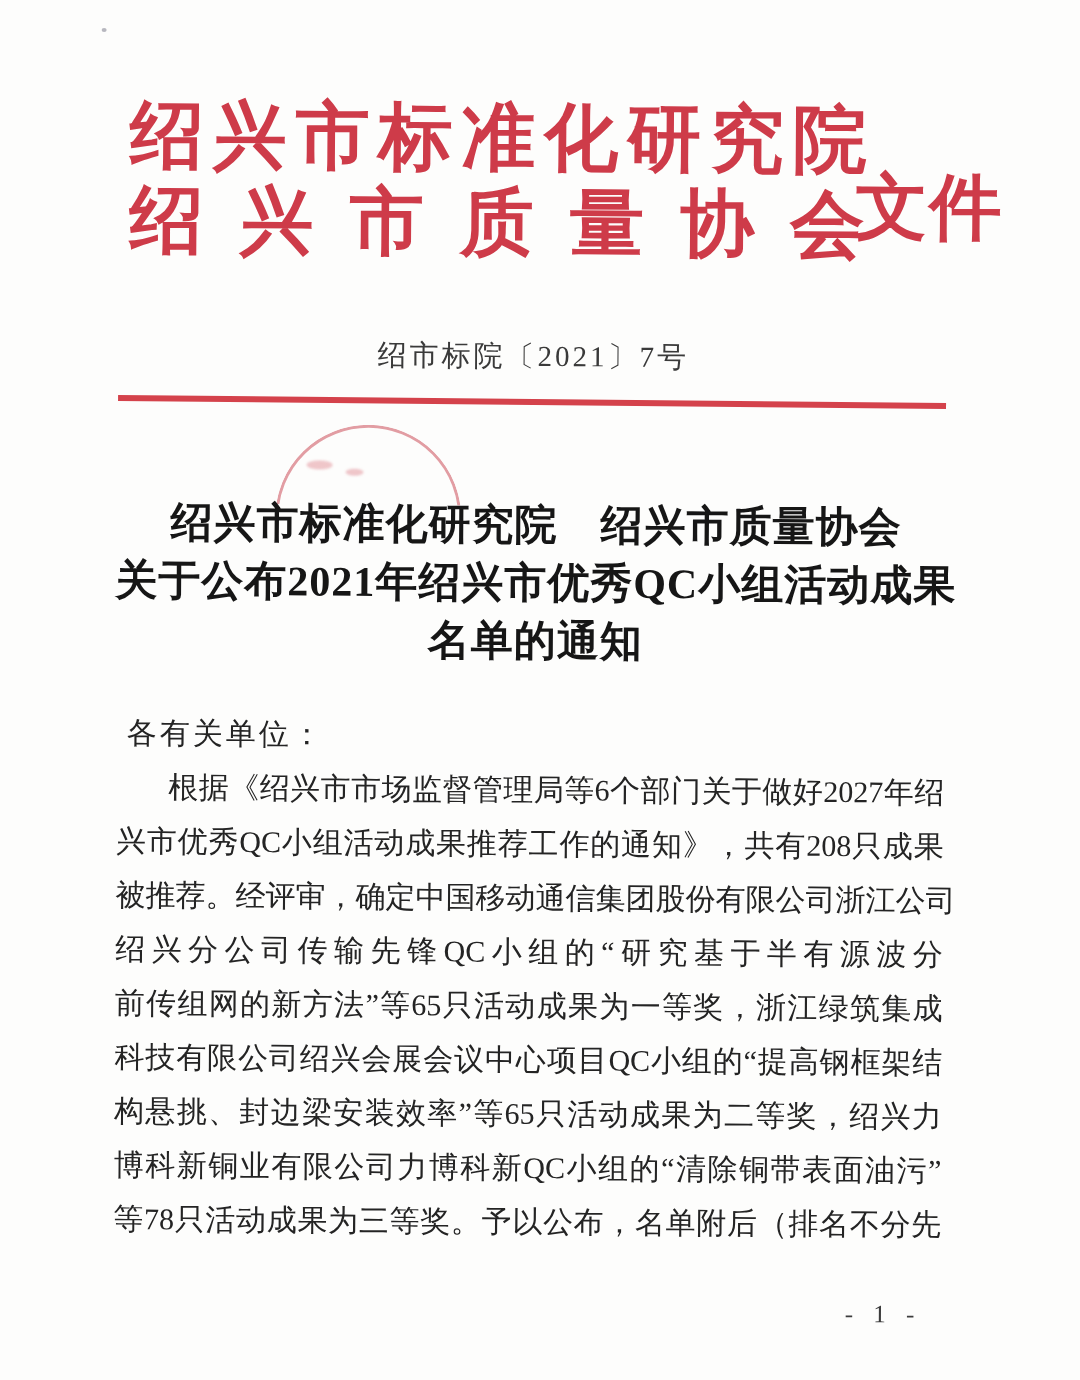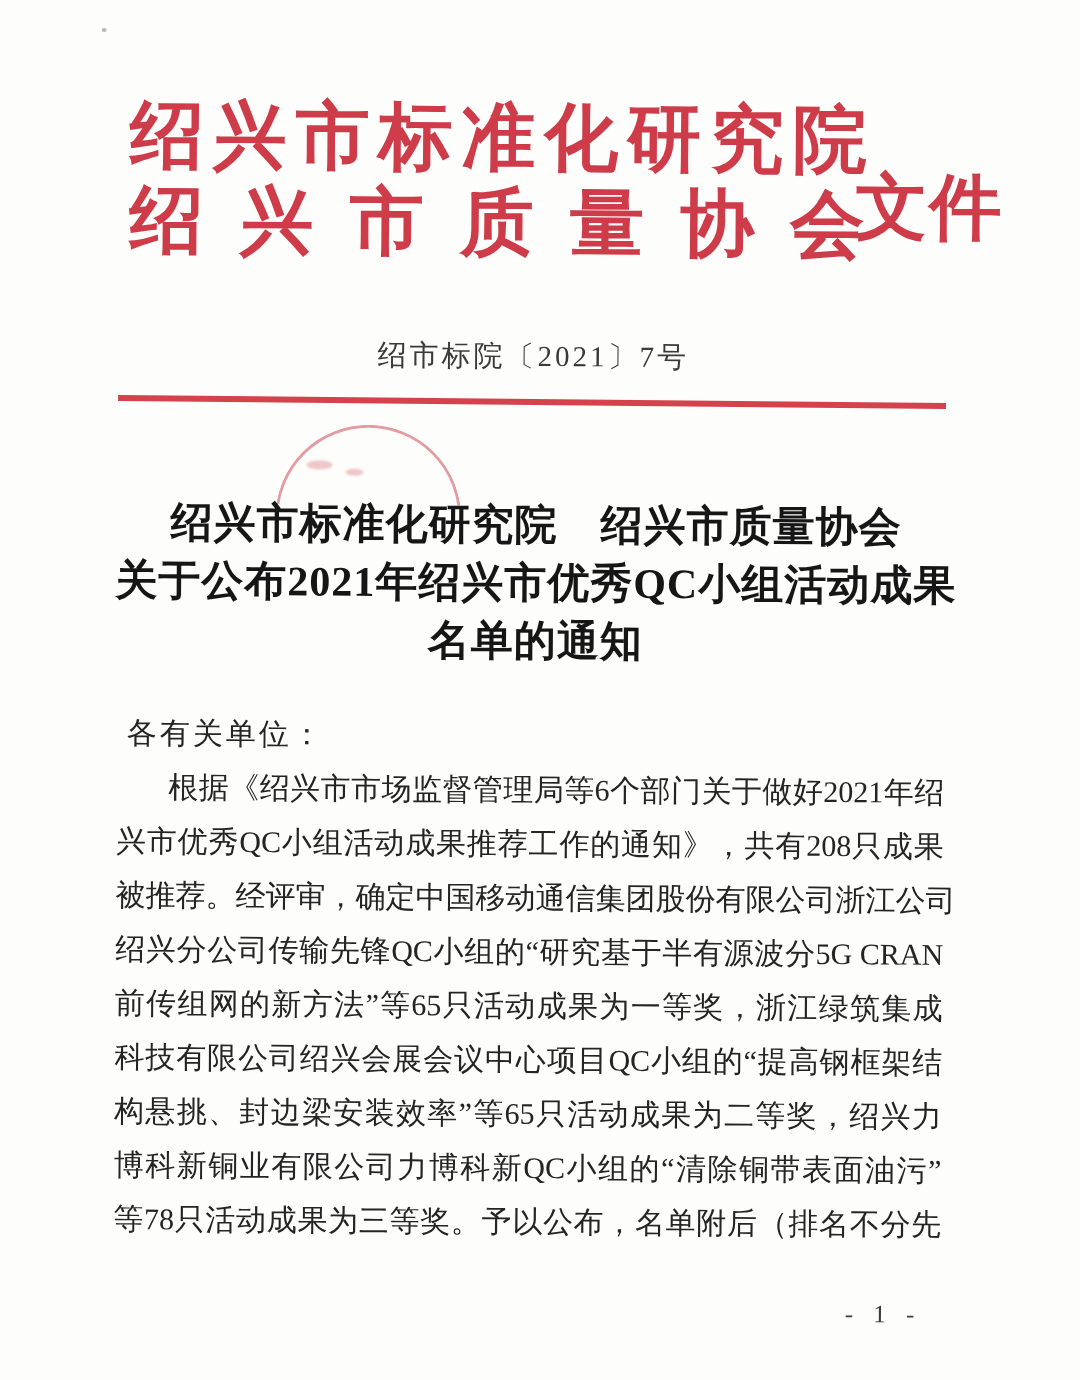--- a/index.html
+++ b/index.html
@@ -177,24 +177,24 @@
 
     <div class="title-block">
       <div>绍兴市标准化研究院　绍兴市质量协会</div>
       <div>关于公布2021年绍兴市优秀QC小组活动成果</div>
       <div>名单的通知</div>
     </div>
 
     <div class="salutation">各有关单位：</div>
 
     <div class="body-block">
-      <div class="body-line indent"><span>根</span><span>据</span><span>《</span><span>绍</span><span>兴</span><span>市</span><span>市</span><span>场</span><span>监</span><span>督</span><span>管</span><span>理</span><span>局</span><span>等</span><span>6</span><span>个</span><span>部</span><span>门</span><span>关</span><span>于</span><span>做</span><span>好</span><span>2021</span><span>年</span><span>绍</span></div>
+      <div class="body-line indent"><span>根</span><span>据</span><span>《</span><span>绍</span><span>兴</span><span>市</span><span>市</span><span>场</span><span>监</span><span>督</span><span>管</span><span>理</span><span>局</span><span>等</span><span>6</span><span>个</span><span>部</span><span>门</span><span>关</span><span>于</span><span>做</span><span>好</span><span>2027</span><span>年</span><span>绍</span></div>
       <div class="body-line"><span>兴</span><span>市</span><span>优</span><span>秀</span><span>QC</span><span>小</span><span>组</span><span>活</span><span>动</span><span>成</span><span>果</span><span>推</span><span>荐</span><span>工</span><span>作</span><span>的</span><span>通</span><span>知</span><span>》</span><span>，</span><span>共</span><span>有</span><span>208</span><span>只</span><span>成</span><span>果</span></div>
       <div class="body-line"><span>被</span><span>推</span><span>荐</span><span>。</span><span>经</span><span>评</span><span>审</span><span>，</span><span>确</span><span>定</span><span>中</span><span>国</span><span>移</span><span>动</span><span>通</span><span>信</span><span>集</span><span>团</span><span>股</span><span>份</span><span>有</span><span>限</span><span>公</span><span>司</span><span>浙</span><span>江</span><span>公</span><span>司</span></div>
-      <div class="body-line"><span>绍</span><span>兴</span><span>分</span><span>公</span><span>司</span><span>传</span><span>输</span><span>先</span><span>锋</span><span>QC</span><span>小</span><span>组</span><span>的</span><span>“</span><span>研</span><span>究</span><span>基</span><span>于</span><span>半</span><span>有</span><span>源</span><span>波</span><span>分</span><span>5G CRAN</span></div>
+      <div class="body-line"><span>绍</span><span>兴</span><span>分</span><span>公</span><span>司</span><span>传</span><span>输</span><span>先</span><span>锋</span><span>QC</span><span>小</span><span>组</span><span>的</span><span>“</span><span>研</span><span>究</span><span>基</span><span>于</span><span>半</span><span>有</span><span>源</span><span>波</span><span>分</span></div>
       <div class="body-line"><span>前</span><span>传</span><span>组</span><span>网</span><span>的</span><span>新</span><span>方</span><span>法</span><span>”</span><span>等</span><span>65</span><span>只</span><span>活</span><span>动</span><span>成</span><span>果</span><span>为</span><span>一</span><span>等</span><span>奖</span><span>，</span><span>浙</span><span>江</span><span>绿</span><span>筑</span><span>集</span><span>成</span></div>
       <div class="body-line"><span>科</span><span>技</span><span>有</span><span>限</span><span>公</span><span>司</span><span>绍</span><span>兴</span><span>会</span><span>展</span><span>会</span><span>议</span><span>中</span><span>心</span><span>项</span><span>目</span><span>QC</span><span>小</span><span>组</span><span>的</span><span>“</span><span>提</span><span>高</span><span>钢</span><span>框</span><span>架</span><span>结</span></div>
       <div class="body-line"><span>构</span><span>悬</span><span>挑</span><span>、</span><span>封</span><span>边</span><span>梁</span><span>安</span><span>装</span><span>效</span><span>率</span><span>”</span><span>等</span><span>65</span><span>只</span><span>活</span><span>动</span><span>成</span><span>果</span><span>为</span><span>二</span><span>等</span><span>奖</span><span>，</span><span>绍</span><span>兴</span><span>力</span></div>
       <div class="body-line"><span>博</span><span>科</span><span>新</span><span>铜</span><span>业</span><span>有</span><span>限</span><span>公</span><span>司</span><span>力</span><span>博</span><span>科</span><span>新</span><span>QC</span><span>小</span><span>组</span><span>的</span><span>“</span><span>清</span><span>除</span><span>铜</span><span>带</span><span>表</span><span>面</span><span>油</span><span>污</span><span>”</span></div>
       <div class="body-line"><span>等</span><span>78</span><span>只</span><span>活</span><span>动</span><span>成</span><span>果</span><span>为</span><span>三</span><span>等</span><span>奖</span><span>。</span><span>予</span><span>以</span><span>公</span><span>布</span><span>，</span><span>名</span><span>单</span><span>附</span><span>后</span><span>（</span><span>排</span><span>名</span><span>不</span><span>分</span><span>先</span></div>
     </div>
 
     <div class="page-number">- 1 -</div>
 
   </div>

